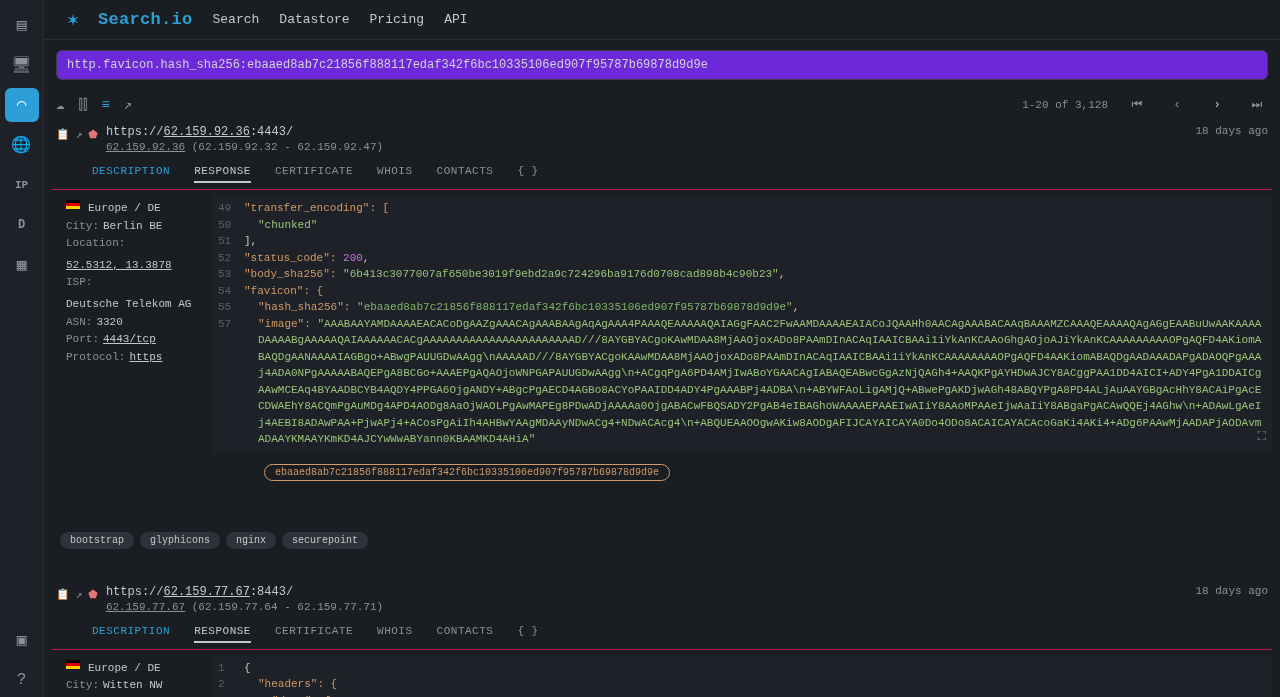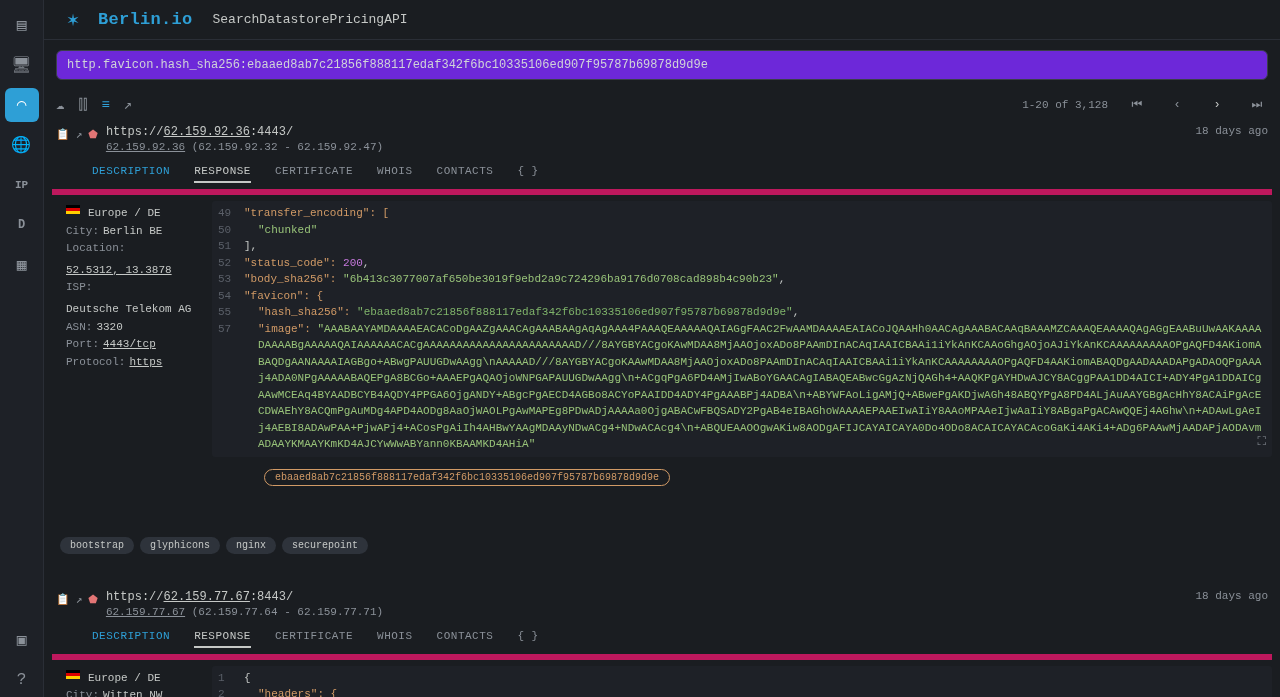--- a/index.html
+++ b/index.html
@@ -50,21 +50,21 @@
   gap: 20px;
   border-bottom: 1px solid #2a2e36;
 }
 .logo-sect { display: flex; align-items: center; gap: 8px; }
 .brand {
   color: #2e9fd6;
   font-size: 17px;
   font-weight: 600;
   letter-spacing: 0.3px;
 }
-.nav { display: flex; }
+.nav { display: flex; gap: 20px; }
 .nav a { color: #c5c8c6; text-decoration: none; font-size: 13px; cursor: pointer; }
 .search-row {
   padding: 10px 12px;
   display: flex;
 }
 .search-input {
   flex: 1;
   background: #6d28d9;
   border: 1px solid #3a3f48;
   border-radius: 6px;
@@ -105,21 +105,21 @@
 .card-host { flex: 1; }
 .host-line { font-size: 12px; }
 .host-line a { color: #c5c8c6; text-decoration: underline; }
 .host-sub { font-size: 11px; color: #8b9199; margin-top: 2px; }
 .host-sub a { color: #8b9199; text-decoration: underline; }
 .card-meta-right { font-size: 11px; color: #8b9199; }
 .tabs-row {
   display: flex;
   gap: 24px;
   padding: 6px 40px;
-  border-bottom: 6px solid #be185d;
+  border-bottom: 1px solid #be185d;
   font-size: 11px;
   letter-spacing: 0.5px;
 }
 .tab { color: #8b9199; cursor: pointer; padding-bottom: 4px; }
 .tab.desc { color: #2e9fd6; }
 .tab.resp { color: #c5c8c6; border-bottom: 2px solid #c5c8c6; }
 .card-body {
   display: flex;
   gap: 12px;
   padding: 6px 0 6px 8px;
@@ -197,21 +197,21 @@
   <div class="rail-spacer"></div>
   <div class="rail-icon">▣</div>
   <div class="rail-icon">?</div>
 </div>
 
 <div class="main">
 
   <div class="topbar">
     <div class="logo-sect">
       <span class="rail-icon" style="color:#2e9fd6;font-size:20px;">✶</span>
-      <span class="brand">Berlin.io</span>
+      <span class="brand">Search.io</span>
     </div>
     <div class="nav">
       <a>Search</a>
       <a>Datastore</a>
       <a>Pricing</a>
       <a>API</a>
     </div>
   </div>
 
   <div class="search-row">

